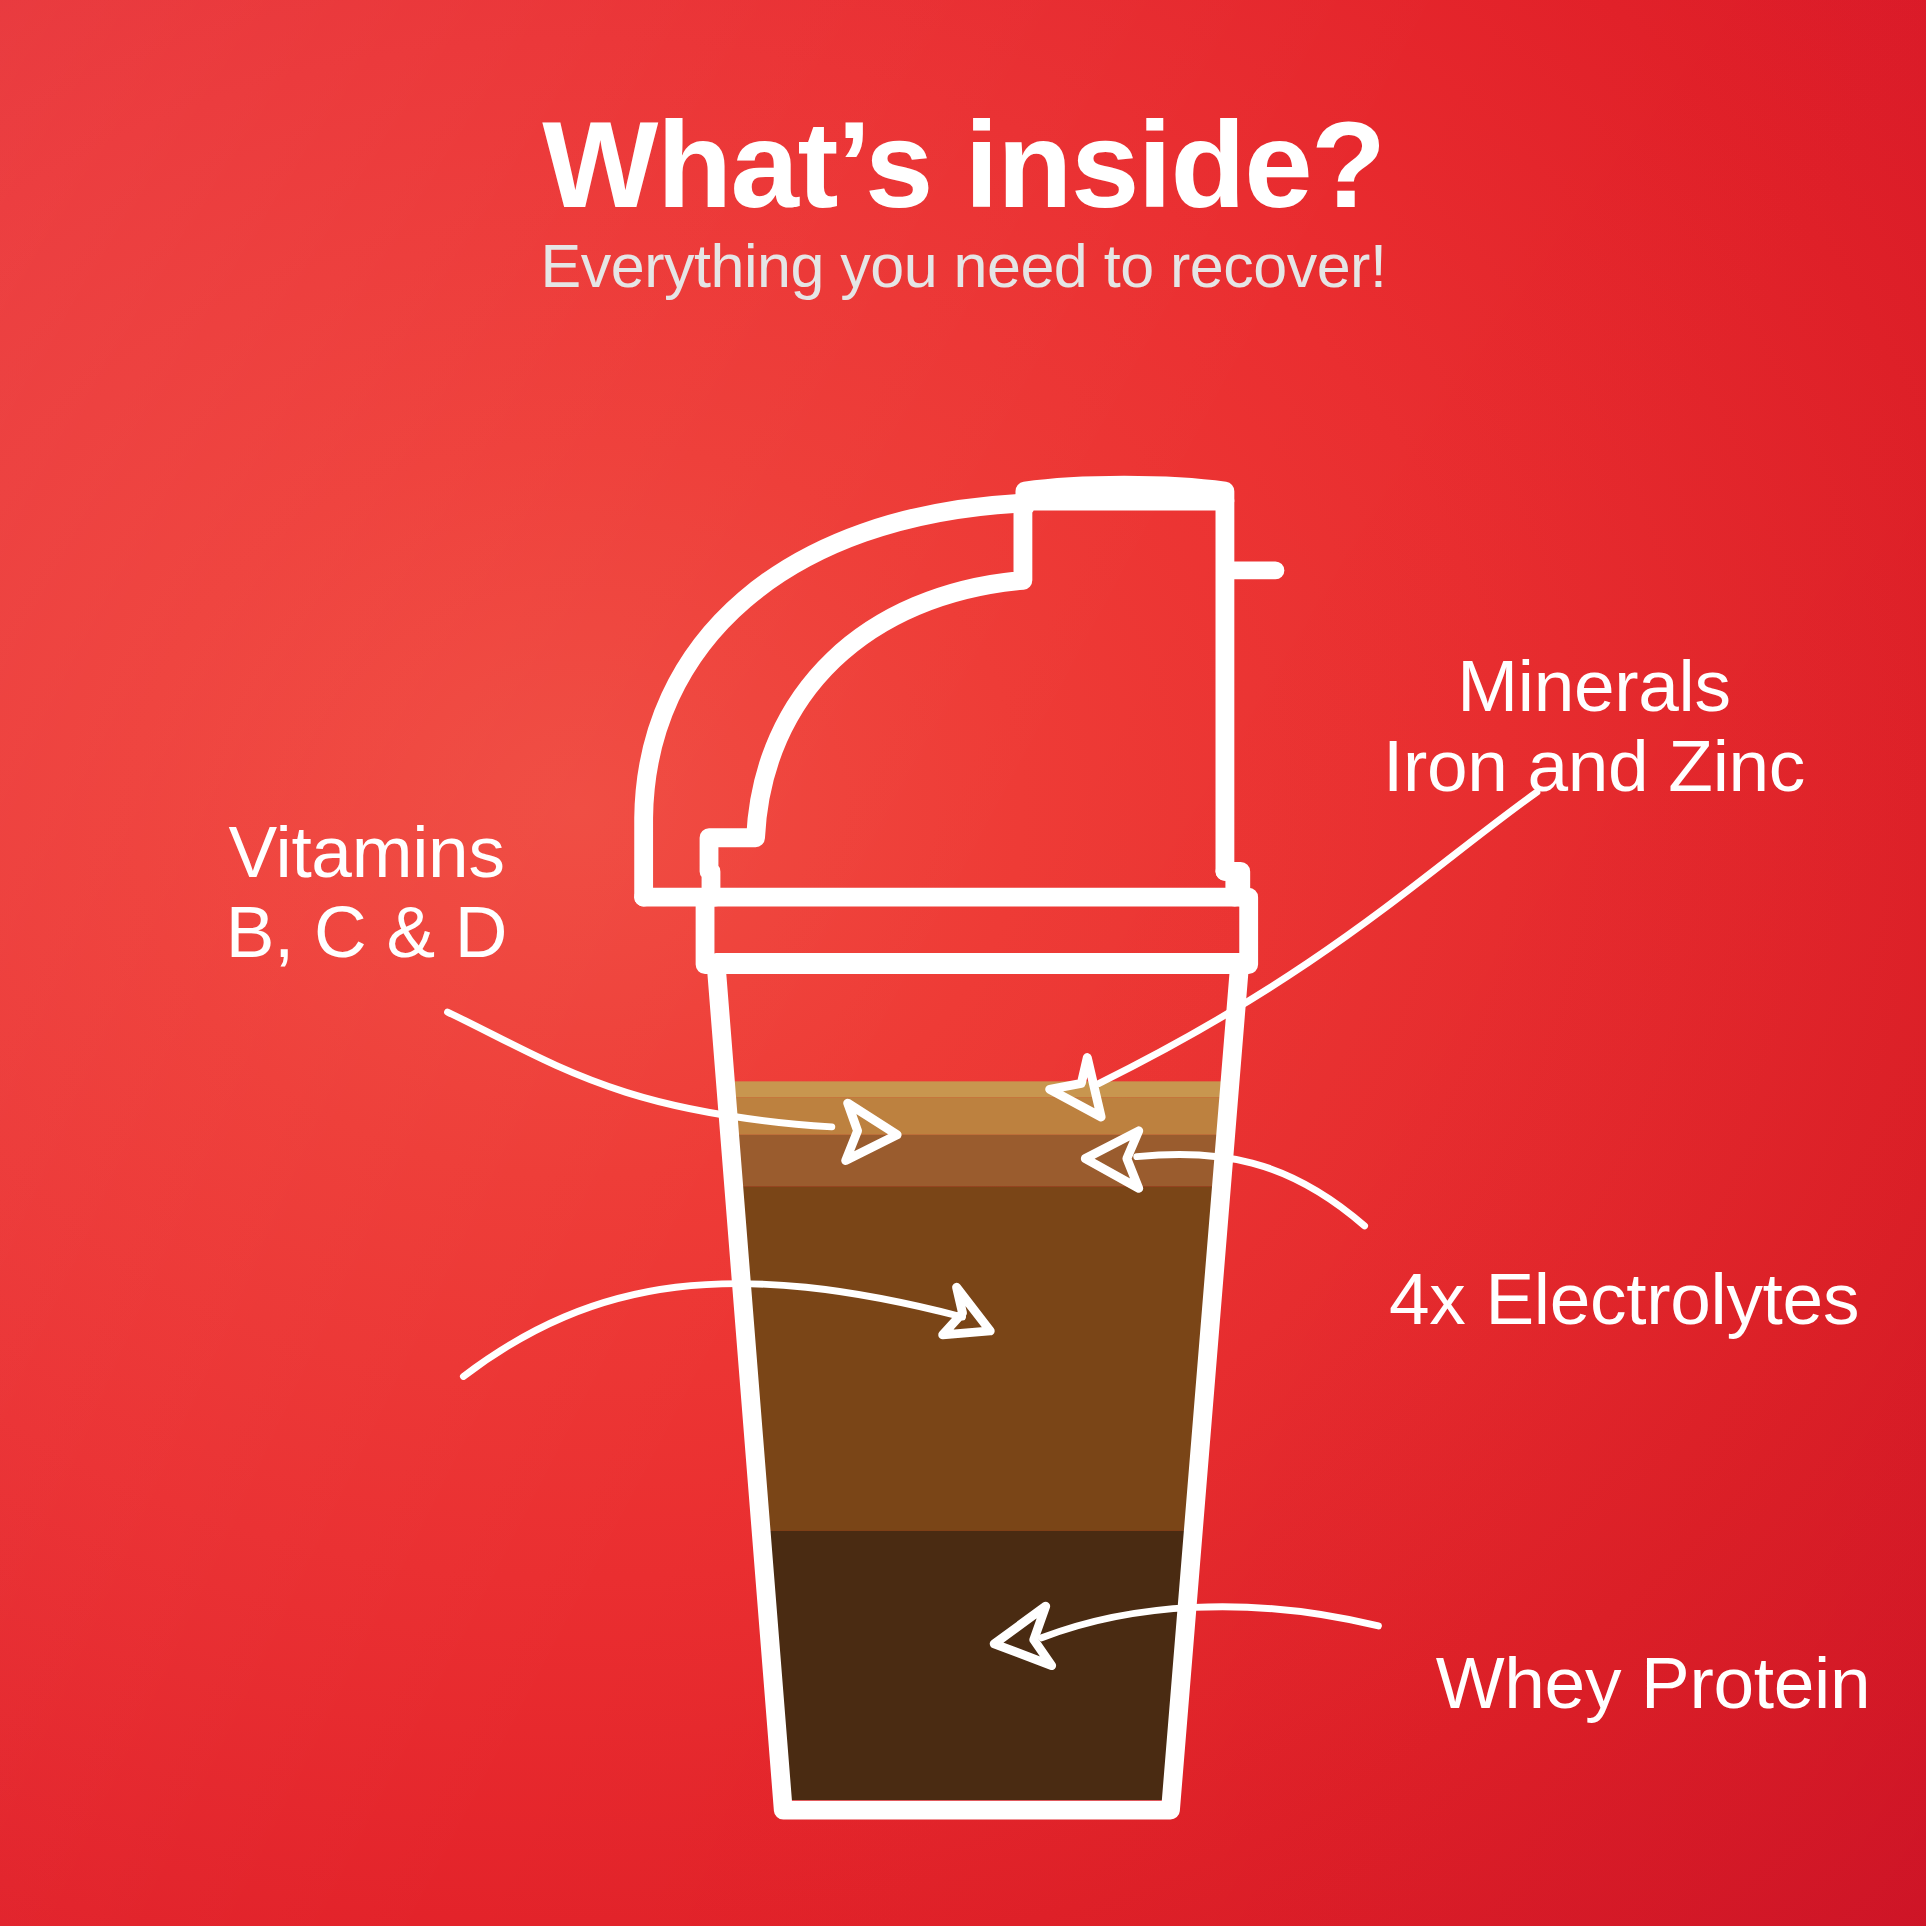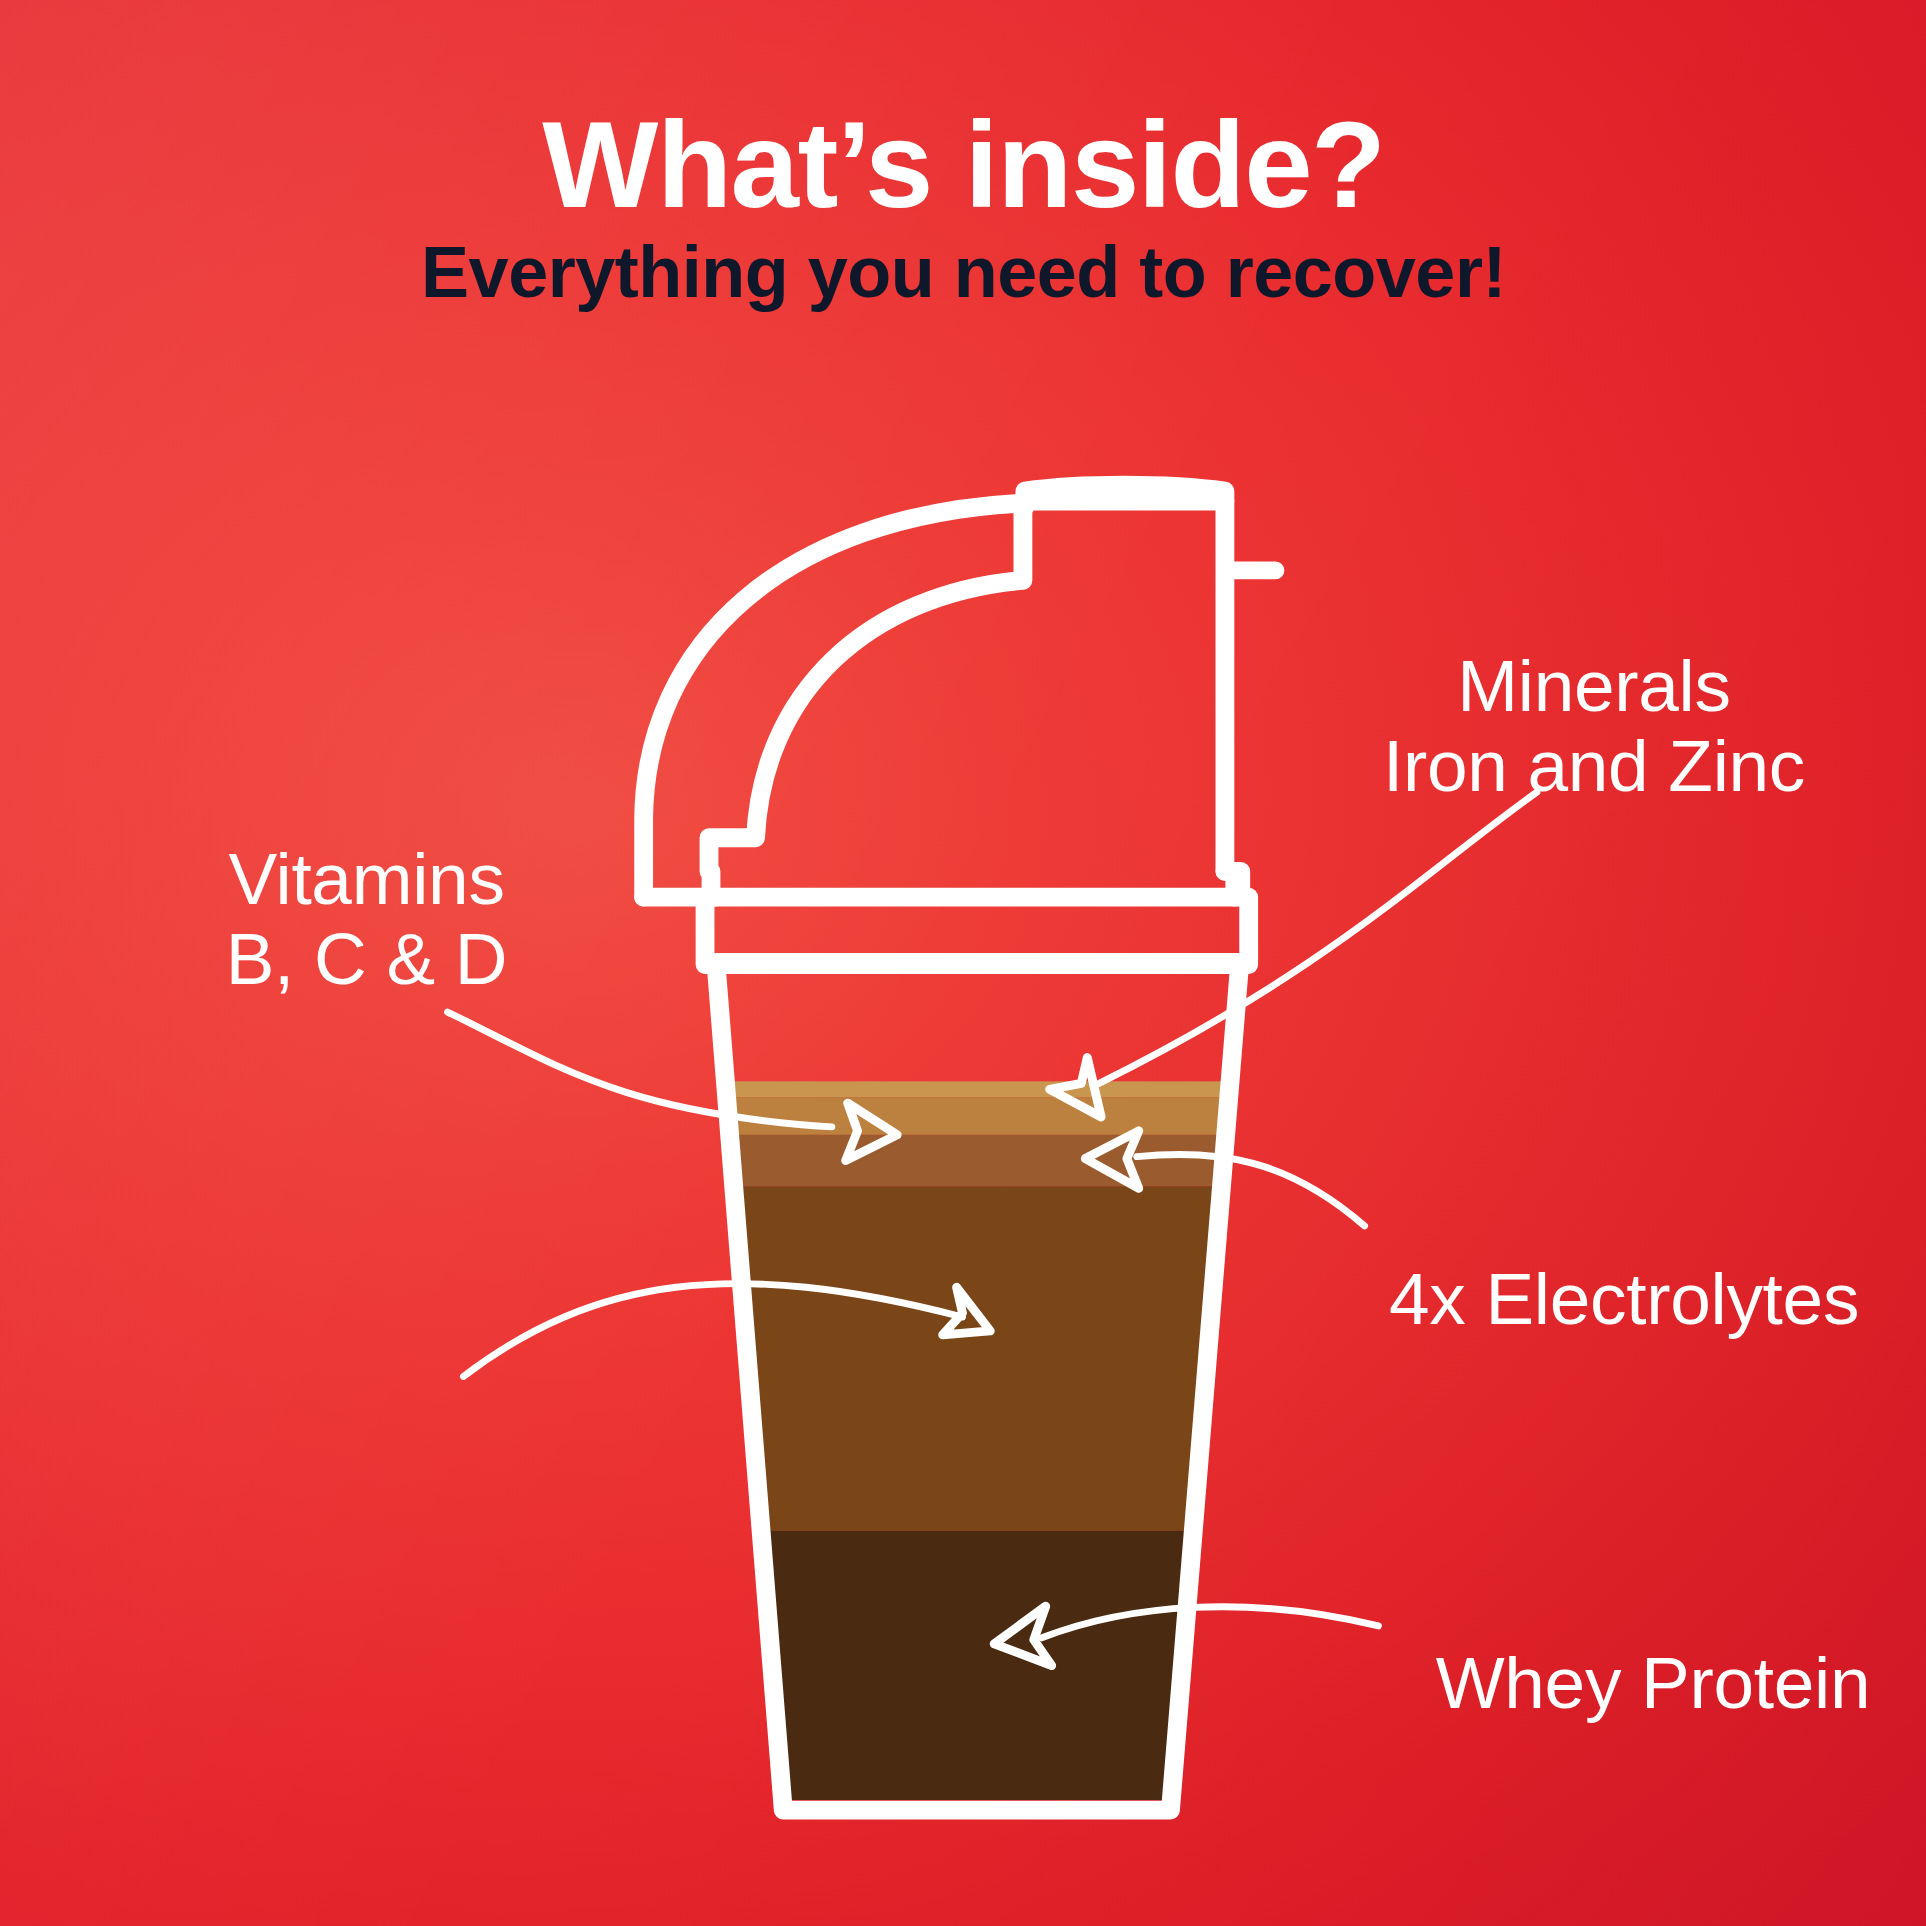--- a/index.html
+++ b/index.html
@@ -57,39 +57,39 @@
     line-height: 1.0;
     font-weight: 700;
     letter-spacing: -1.5px;
   }
   .hdr-sub {
     position: absolute;
     left: 0;
     top: 236px;
     width: 1927px;
     text-align: center;
-    color: #0f172a;
-    font-size: 72px;
+    color: #e5e5e5;
+    font-size: 61px;
     line-height: 1.0;
-    font-weight: 700;
+    font-weight: 400;
     letter-spacing: -0.5px;
   }
   .callout {
     position: absolute;
     color: #ffffff;
     font-weight: 400;
     font-size: 73px;
     line-height: 1.10;
     letter-spacing: -0.3px;
     white-space: pre-line;
   }
   .callout.c-center { text-align: center; }
   .callout.c-left   { text-align: center; }
 
-  #cal-vitamins    { left: 109px;  top: 839px;  width: 515px; }
+  #cal-vitamins    { left: 109px;  top: 812px;  width: 515px; }
   #cal-minerals    { left: 1277px; top: 646px;  width: 634px; }
   #cal-carbs       { left: 59px;   top: 1398px; width: 614px; }
   #cal-electrolytes{ left: 1327px; top: 1259px; width: 594px; }
   #cal-whey        { left: 1356px; top: 1643px; width: 594px; }
 </style>
 </head>
 <body>
 
 <div id="poster">
 

